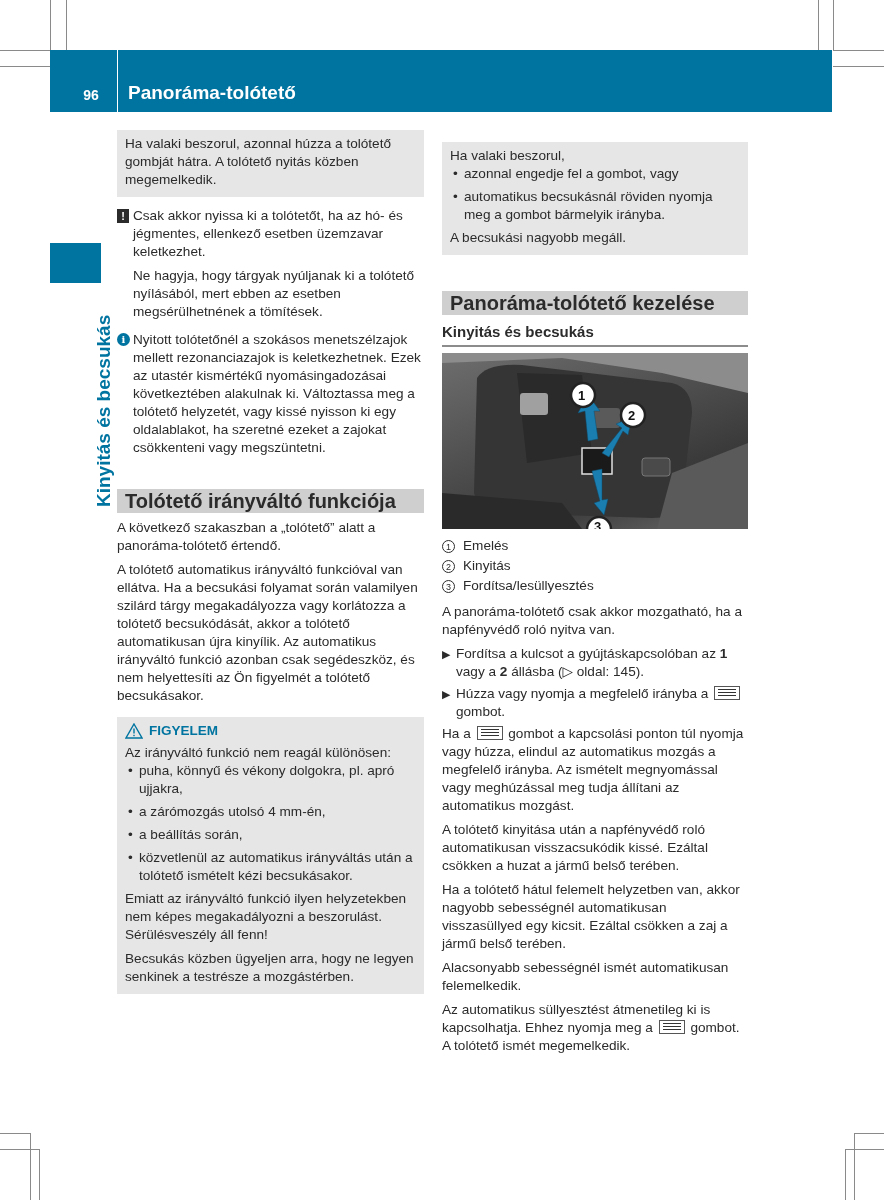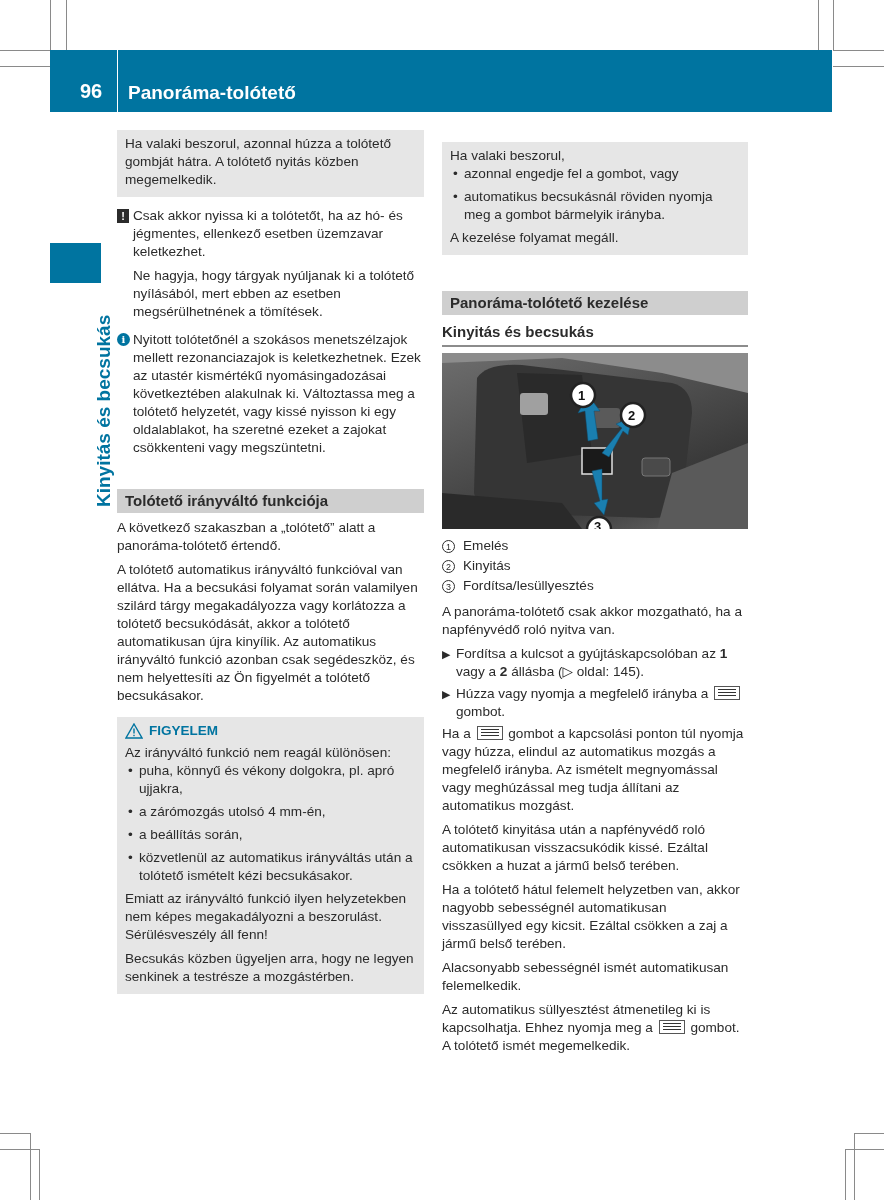--- a/index.html
+++ b/index.html
@@ -8,21 +8,21 @@
     background: #ffffff; color: #2b2b2b;
     font-family: "Liberation Sans", "DejaVu Sans", sans-serif;
   }
   .crop { position: absolute; background: #8a8a8a; }
   .header-bar {
     position: absolute; left: 50px; top: 50px; width: 782px; height: 62px;
     background: #0074a0;
   }
   .page-num {
     position: absolute; left: 50px; top: 50px; width: 66px; height: 62px;
-    color: #fff; font-weight: bold; font-size: 20px;
+    color: #fff; font-weight: bold; font-size: 14px;
     display: flex; align-items: flex-end; justify-content: center; padding-bottom: 0;
     box-sizing: border-box; padding-bottom: 9px; padding-left: 16px;
   }
   .header-sep { position: absolute; left: 117px; top: 50px; width: 1px; height: 62px; background: #ffffff; }
   .header-title {
     position: absolute; left: 128px; top: 50px; height: 62px; color: #fff;
     font-size: 19px; font-weight: bold; display: flex; align-items: flex-end;
     padding-bottom: 8px; box-sizing: border-box;
   }
   .side-block { position: absolute; left: 50px; top: 243px; width: 51px; height: 40px; background: #0074a0; }
@@ -41,21 +41,21 @@
   .note-icon {
     position: absolute; left: 0; top: 2px; width: 12px; height: 14px;
     background: #2b2b2b; color: #fff; font-weight: bold; font-size: 11px; line-height: 14px; text-align: center;
   }
   .info-icon {
     position: absolute; left: 0; top: 2px; width: 13px; height: 13px; border-radius: 50%;
     background: #0074a0; color: #fff; font-weight: bold; font-size: 10px; line-height: 13px; text-align: center;
     font-family: "DejaVu Serif", serif;
   }
   .section-head {
-    background: #cfcfcf; font-weight: bold; font-size: 15px; padding: 3px 8px; margin-top: 0;
+    background: #cfcfcf; font-weight: bold; font-size: 20px; padding: 3px 8px; margin-top: 0;
   }
   .sub-head {
     font-weight: bold; font-size: 15px; padding-bottom: 4px; border-bottom: 2px solid #8c8c8c;
   }
   .warn-title { color: #0074a0; font-weight: bold; font-size: 13.5px; display: flex; align-items: center; gap: 6px; margin-bottom: 4px; }
   .warn-icon { width: 18px; height: 16px; }
   ul.bul { list-style: none; margin: 0 0; padding: 0; }
   ul.bul li { position: relative; padding-left: 14px; margin-bottom: 5px; }
   ul.bul li::before { content: "•"; position: absolute; left: 3px; top: 0; }
   .figure {
@@ -156,21 +156,21 @@
   </div>
 </div>
 
 <div class="col col-right">
   <div class="graybox">
     <p>Ha valaki beszorul,</p>
     <ul class="bul">
       <li>azonnal engedje fel a gombot, vagy</li>
       <li>automatikus becsukásnál röviden nyomja meg a gombot bármelyik irányba.</li>
     </ul>
-    <p>A kezelése folyamat megáll.</p>
+    <p>A becsukási nagyobb megáll.</p>
   </div>
   <div style="height:36px"></div>
   <div class="section-head">Panoráma-tolótető kezelése</div>
   <div style="height:8px"></div>
   <div class="sub-head">Kinyitás és becsukás</div>
 
   <div class="figure">
     <svg width="306" height="176" viewBox="0 0 306 176" style="position:absolute;left:0;top:0;">
       <path d="M0 0 L306 0 L306 40 L220 20 L120 5 L0 10 Z" fill="#8c8c8c"></path>
       <path d="M35 25 Q45 10 80 12 L230 30 Q250 35 250 60 L240 150 Q235 165 210 165 L60 160 Q35 158 32 140 Z" fill="#353535"></path>

